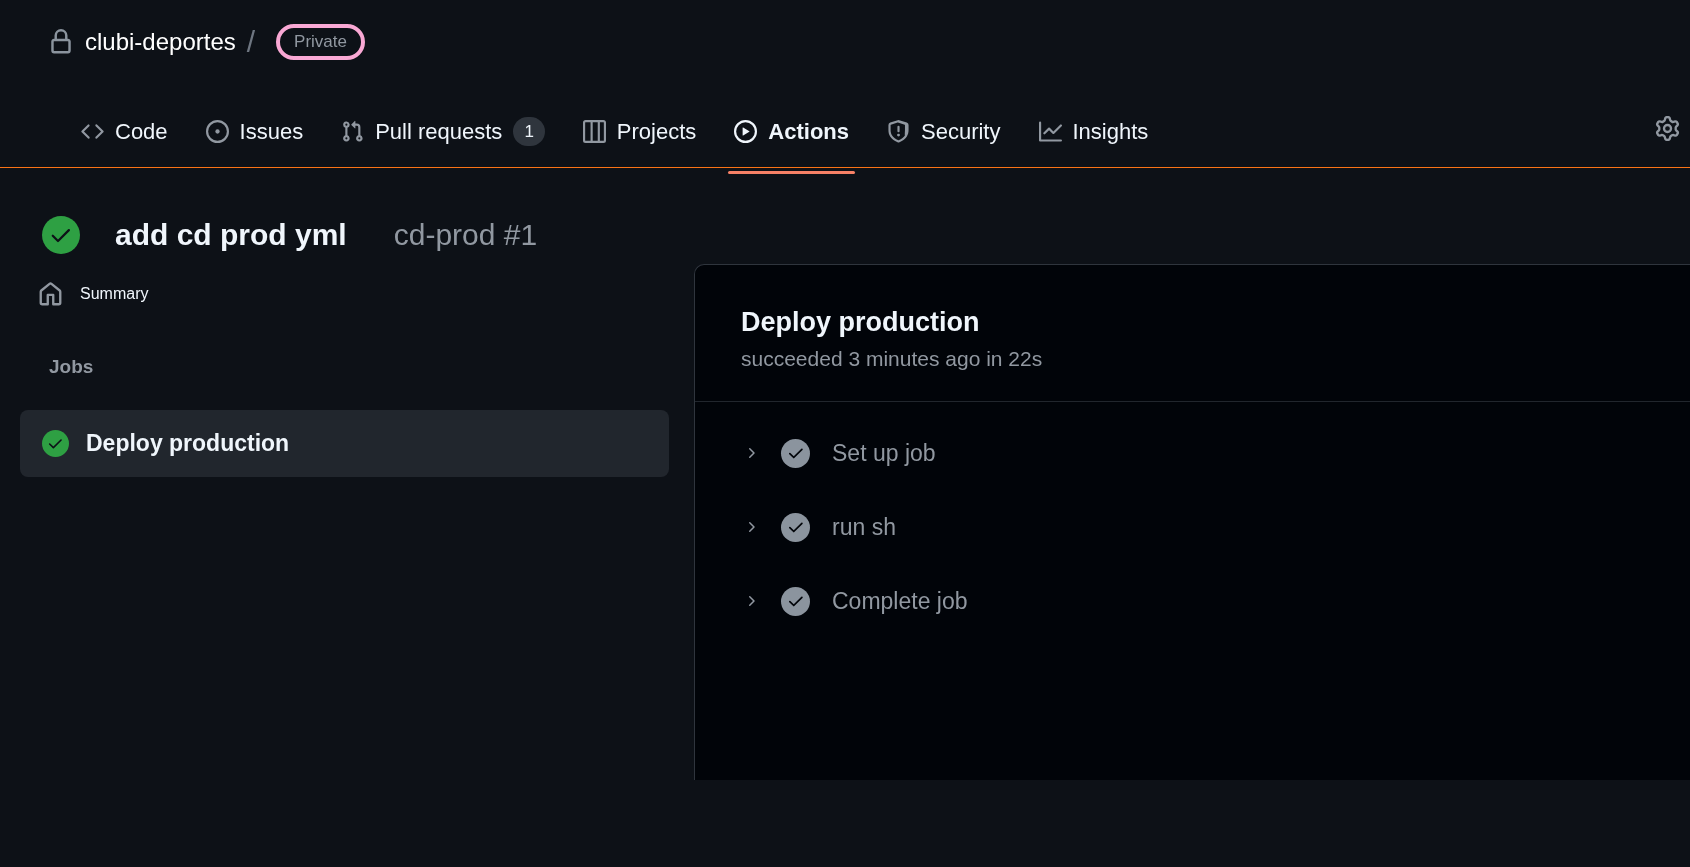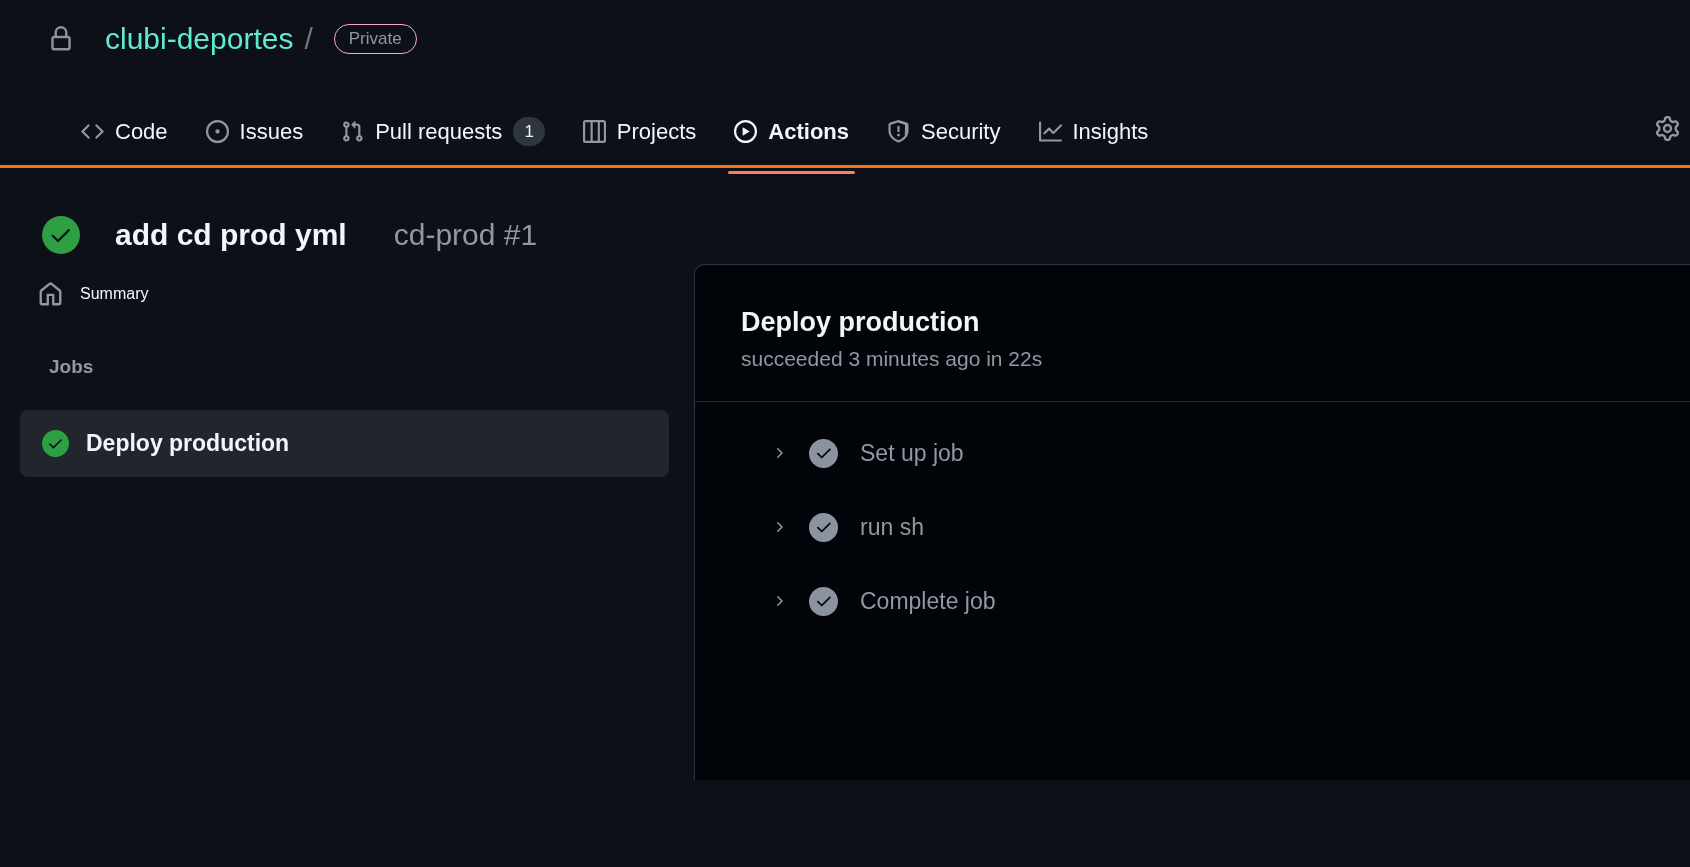--- a/index.html
+++ b/index.html
@@ -19,48 +19,47 @@
   }
   .repo-breadcrumb {
     display: flex;
     align-items: center;
     gap: 11px;
     font-size: 30px;
     line-height: 1;
   }
   .lock-icon { display: flex; align-items: center; color: #8b949e; }
   .repo-owner {
-    color: #5eead4;
-    font-size: 30px;
+    color: #ffffff;
+    font-size: 24px;
     font-weight: 400;
     text-decoration: none;
-    margin-left: 20px;
   }
   .repo-sep { color: #6e7681; font-size: 30px; font-weight: 300; }
   .repo-name {
     color: #4493f8;
     font-size: 30px;
     font-weight: 700;
     text-decoration: none;
   }
   .visibility-badge {
     margin-left: 10px;
-    border: 1px solid #f9a8d4;
+    border: 4px solid #f9a8d4;
     border-radius: 2em;
     color: #9198a1;
     font-size: 17px;
     padding: 5px 14px 6px;
     line-height: 1;
   }
 
   
   .nav-wrap {
     position: relative;
     height: 78px;
-    border-bottom: 3px solid #f97316;
+    border-bottom: 1px solid #f97316;
     padding-left: 62px;
     display: flex;
     align-items: flex-start;
   }
   .nav-list { display: flex; align-items: center; height: 77px; }
   .nav-item {
     position: relative;
     display: flex;
     align-items: center;
     gap: 11px;
@@ -197,21 +196,21 @@
     font-weight: 700;
     color: #f0f6fc;
     line-height: 1.3;
   }
   .panel-status {
     font-size: 21px;
     color: #9198a1;
     margin-top: 7px;
   }
   .panel-divider { height: 1px; background: #21262d; }
-  .steps { padding-top: 14px; margin-left: 28px; }
+  .steps { padding-top: 14px; }
   .step-row {
     display: flex;
     align-items: center;
     gap: 22px;
     height: 74px;
     padding-left: 48px;
     text-decoration: none;
   }
   .chevron { color: #9198a1; display: flex; align-items: center; width: 16px; }
   .step-check {

